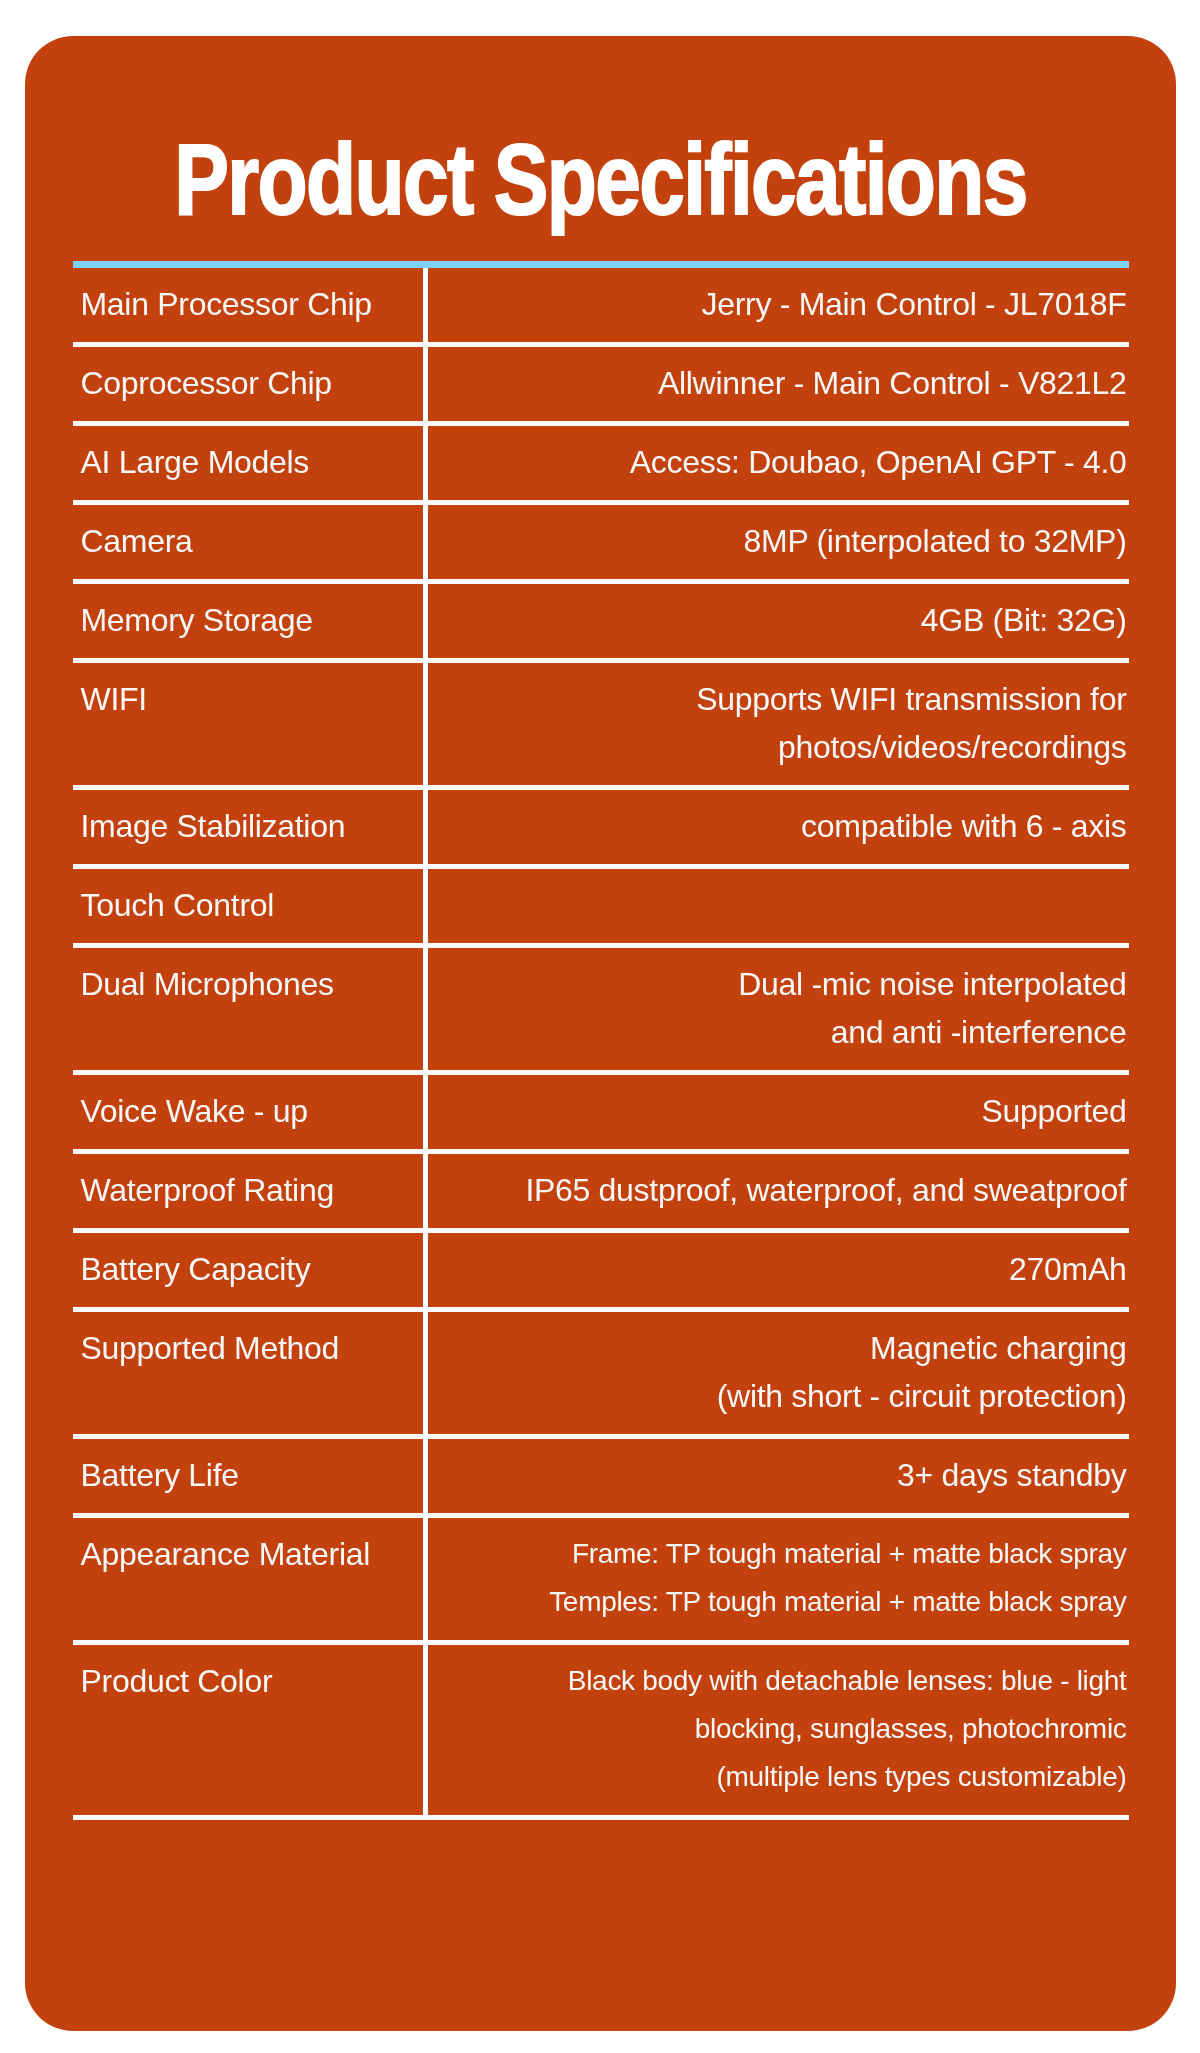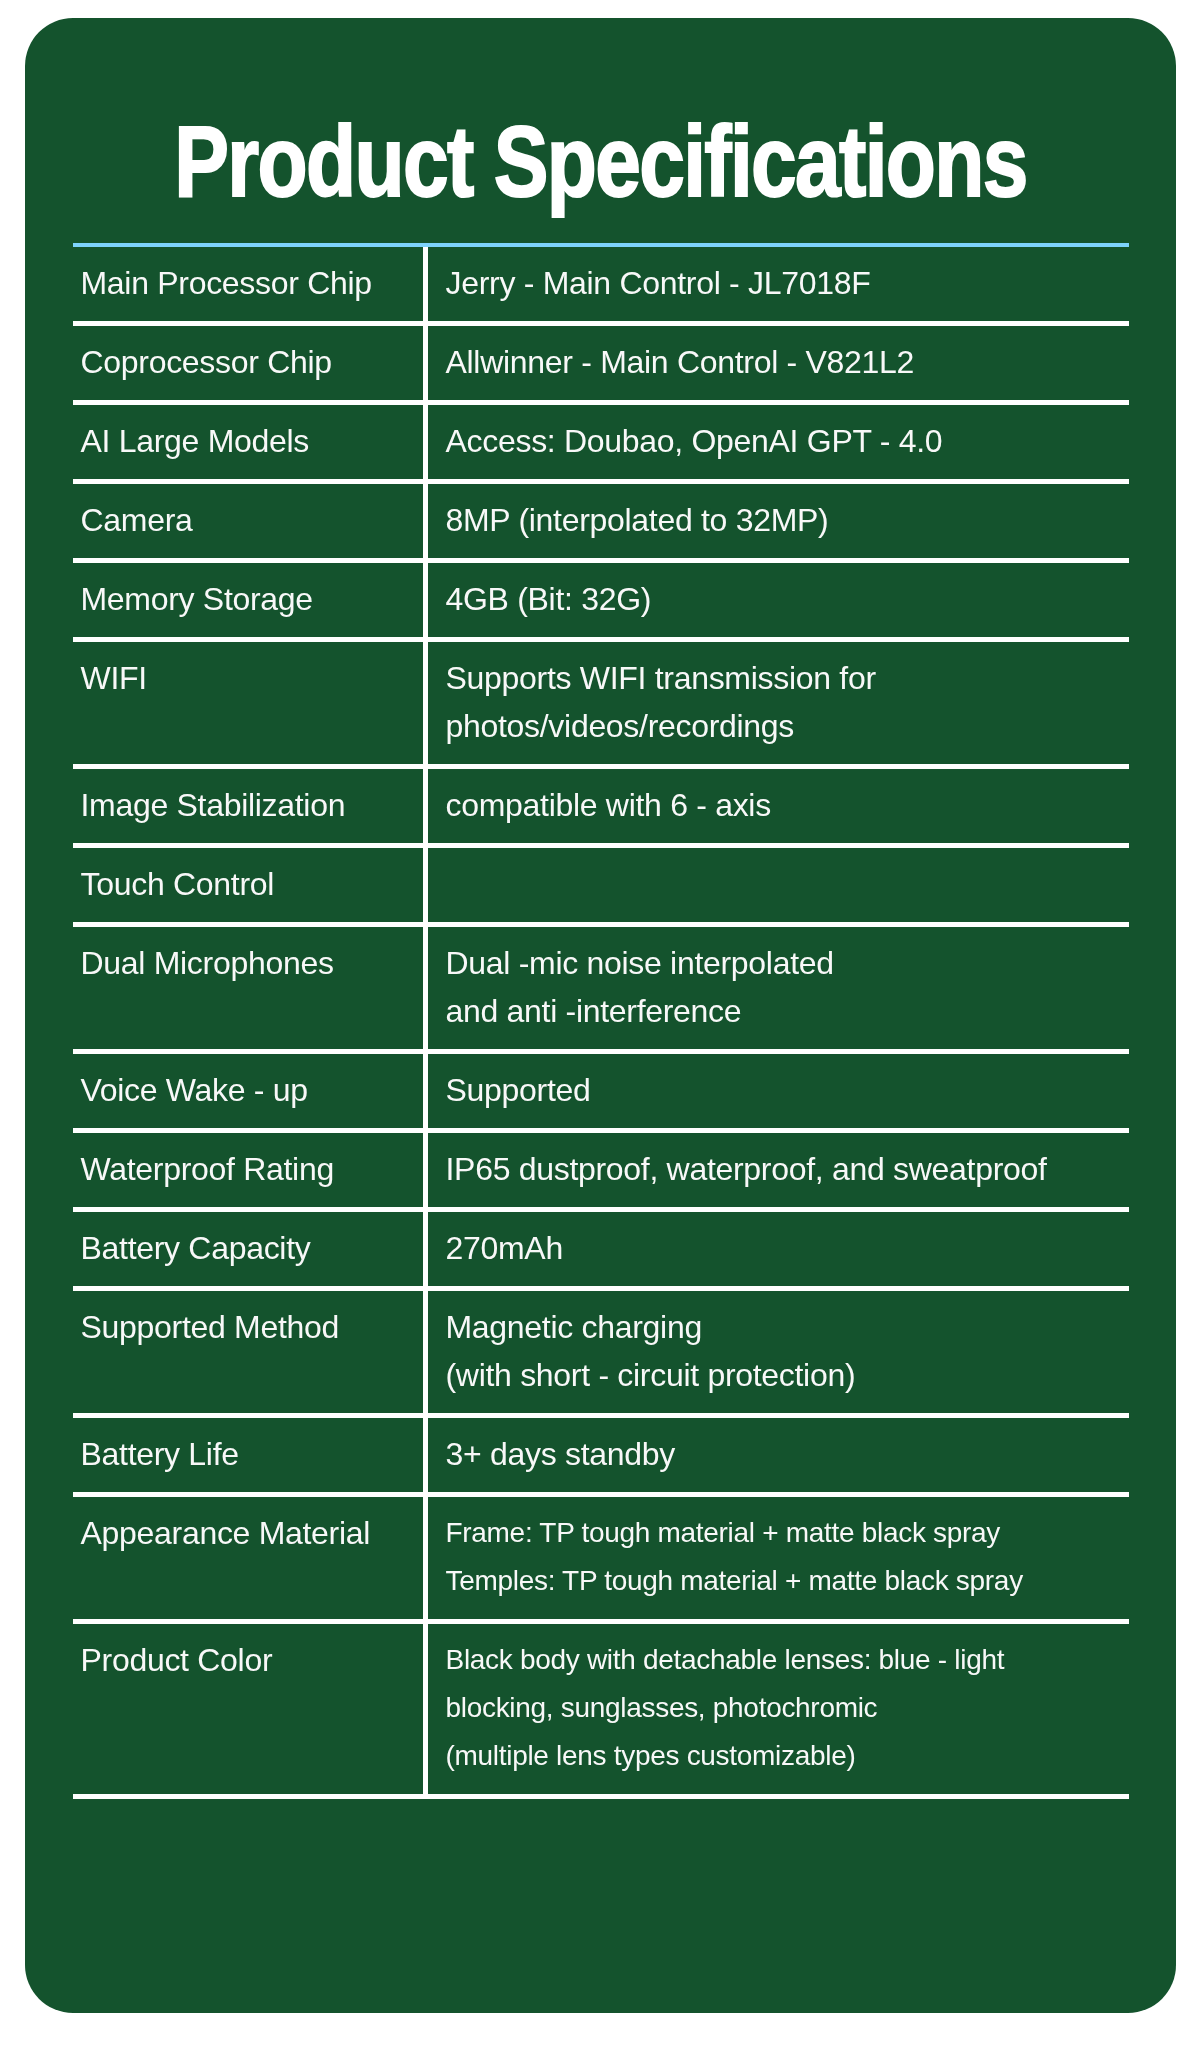--- a/index.html
+++ b/index.html
@@ -1,23 +1,23 @@
 <!DOCTYPE html>
 <html><head>
 <meta charset="utf-8">
 <style>
   * { margin:0; padding:0; box-sizing:border-box; }
   html,body { width:1200px; height:2053px; background:#ffffff; }
   body { font-family:"Liberation Sans", sans-serif; position:relative; }
 
   .card {
     position:absolute;
-    left:25px; top:18px;
+    left:25px; top:36px;
     width:1151px; height:1995px;
-    background:#14532d;
+    background:#c2410c;
     border-radius:48px;
     overflow:hidden;
     color:#ffffff;
   }
 
   .title {
     margin-top:88px;
     text-align:center;
     font-size:100px;
     line-height:110px;
@@ -27,21 +27,21 @@
     -webkit-text-stroke:2px #ffffff;
     transform:scaleX(.82);
     transform-origin:center;
     white-space:nowrap;
   }
 
   .spec-table {
     position:relative;
     width:1056px;
     margin:27px auto 0;
-    border-top:4px solid #7dd3fc;
+    border-top:7px solid #7dd3fc;
   }
   
   .spec-table::after {
     content:"";
     position:absolute;
     left:350px; top:0; bottom:0;
     width:5px;
     background:#ffffff;
   }
 
@@ -54,21 +54,21 @@
   .cell {
     padding-top:12px;
     padding-bottom:14px;
     font-size:32px;
     line-height:48px;
     letter-spacing:-0.3px;
     color:#f8f8f8;
   }
   .cell-label { padding-left:8px; padding-right:8px; }
   .cell-value { padding-left:23px; padding-right:2px; }
-  .cell-value .vline { white-space:nowrap; }
+  .cell-value .vline { white-space:nowrap;text-align:right; }
 
   
   .spec-row:nth-child(15) .cell-value,
   .spec-row:nth-child(16) .cell-value { font-size:28px; }
 </style>
 </head>
 <body>
 
 <div class="card">
   <h1 class="title">Product Specifications</h1>

